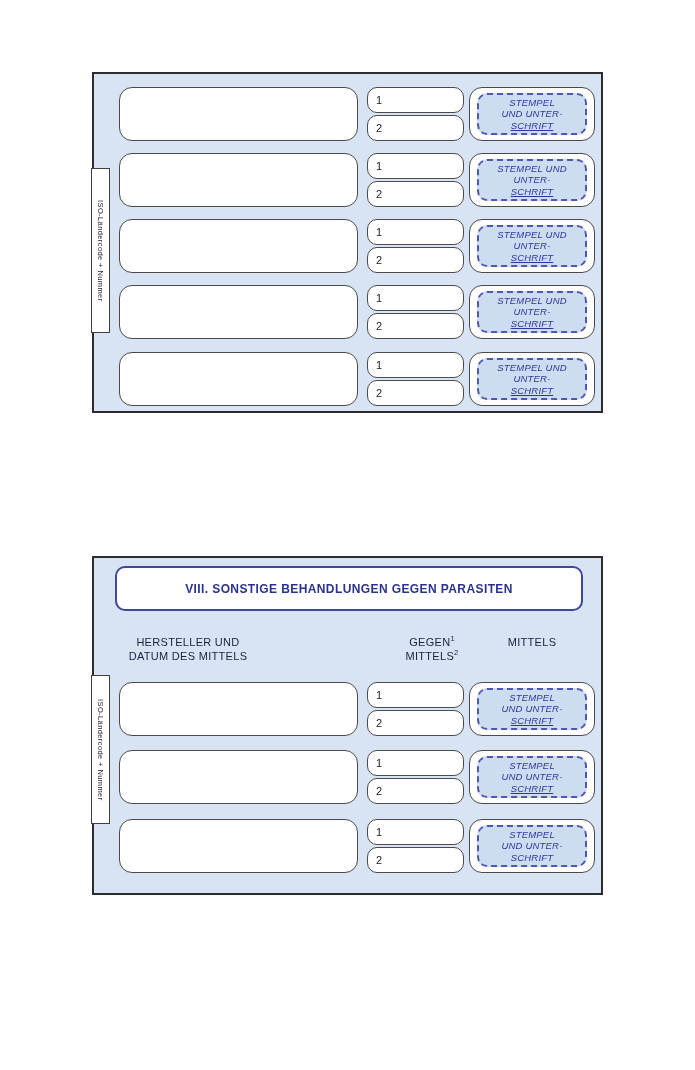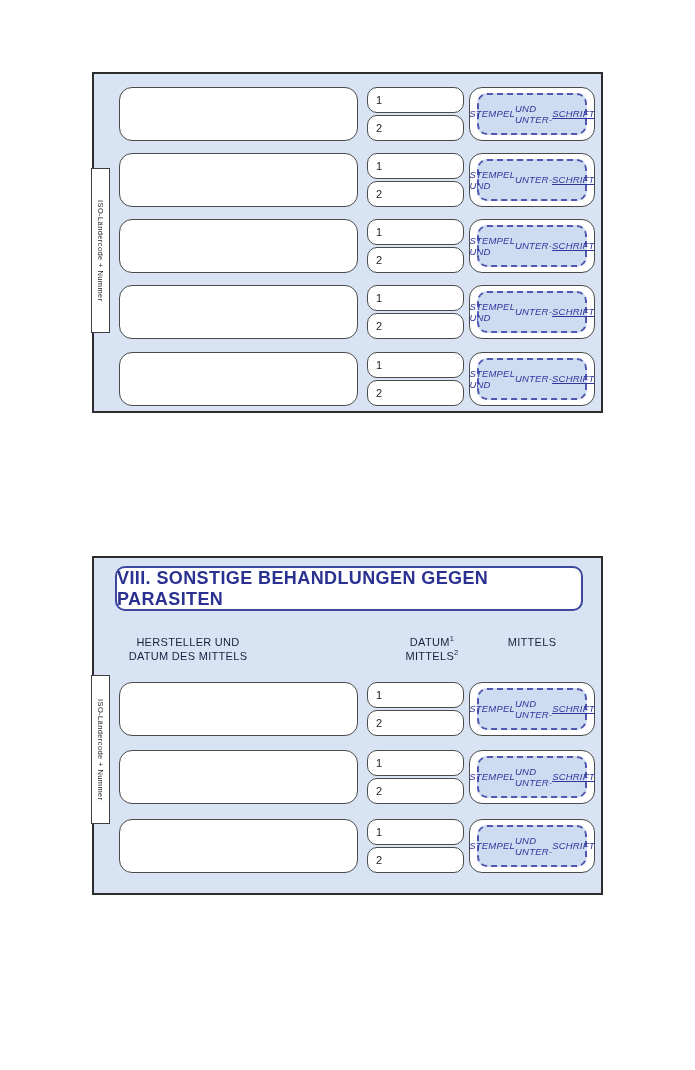--- a/index.html
+++ b/index.html
@@ -27,21 +27,21 @@
     color:#1e1e1e;white-space:nowrap;
   }
 
   
   .title-box{
     position:absolute;left:21px;top:8px;width:468px;height:45px;
     background:#ffffff;border:2px solid #3c479e;border-radius:10px;
     box-sizing:border-box;display:flex;align-items:center;justify-content:center;
   }
   .title-box span{
-    font-weight:bold;font-size:18px;letter-spacing:.4px;color:#2a3190;
+    font-weight:bold;font-size:12px;letter-spacing:.4px;color:#2a3190;
   }
 
   
   .hdr{
     position:absolute;top:77px;font-weight:normal;font-size:11px;line-height:14px;
     color:#1a2040;text-align:center;letter-spacing:.3px;
   }
   #hdr-product{left:18px;width:152px;}
   #hdr-datetime{left:288px;width:100px;}
   #hdr-vet{left:388px;width:100px;}
@@ -62,21 +62,21 @@
   .field.f1{top:0;}
   .field.f2{bottom:0;}
   .field .num{font-size:11px;color:#1c1c1c;padding-left:8px;}
   .stampbox{
     position:absolute;left:350px;top:0;width:126px;height:54px;background:#ffffff;
     border:1.5px solid #4b4b4b;border-radius:13px;box-sizing:border-box;
   }
   .stamp{
     position:absolute;left:7px;right:7px;top:5px;bottom:5px;
     background:#cddcf1;border:2px dashed #5157b0;border-radius:10px;
-    display:flex;align-items:center;justify-content:center;
+    display:flex;flex-direction:column;align-items:center;justify-content:center;
     font-style:italic;font-size:9.5px;line-height:11.5px;color:#2f369c;
     letter-spacing:.2px;
   }
   .stamp .u{text-decoration:underline;}
 </style>
 </head>
 <body>
 
 <div class="page">
 
@@ -186,21 +186,21 @@
 
     <div class="title-box">
       <span>VIII. SONSTIGE BEHANDLUNGEN GEGEN PARASITEN</span>
     </div>
 
     <div class="hdr" id="hdr-product">
       <div>HERSTELLER UND</div>
       <div>DATUM DES MITTELS</div>
     </div>
     <div class="hdr" id="hdr-datetime">
-      <div><span>DATUM</span><sup>1</sup></div>
+      <div><span>GEGEN</span><sup>1</sup></div>
       <div><span>MITTELS</span><sup>2</sup></div>
     </div>
     <div class="hdr" id="hdr-vet">
       <div>MITTELS</div>
     </div>
 
     <div class="iso-tab">
       <span>ISO-Ländercode + Nummer</span>
     </div>
 

